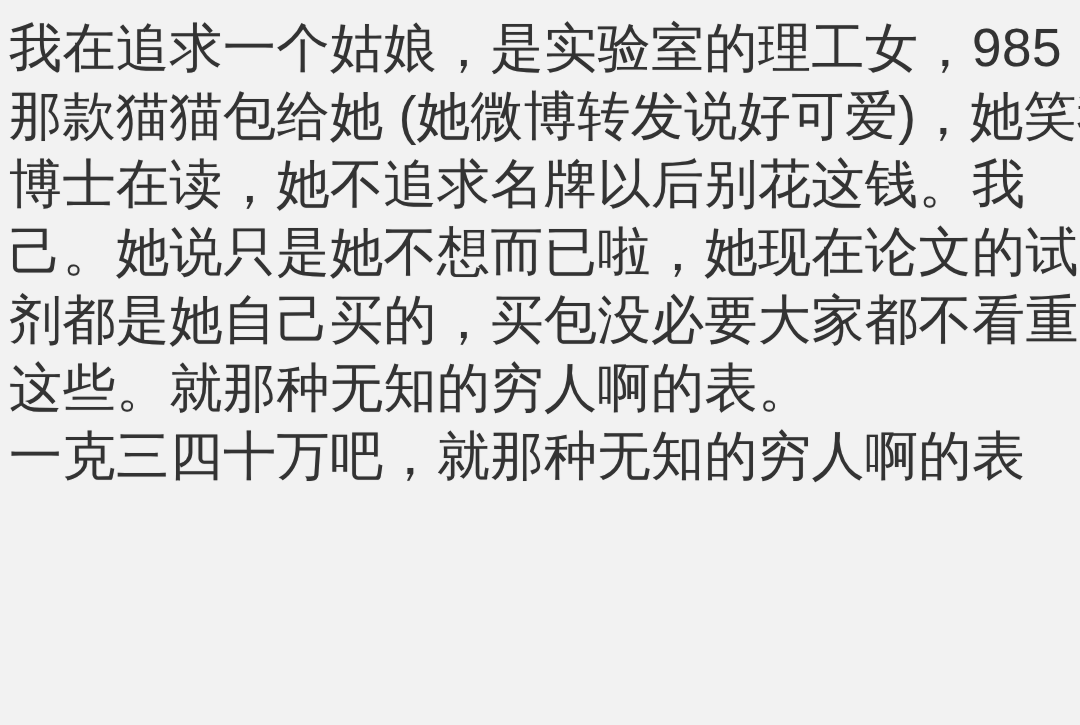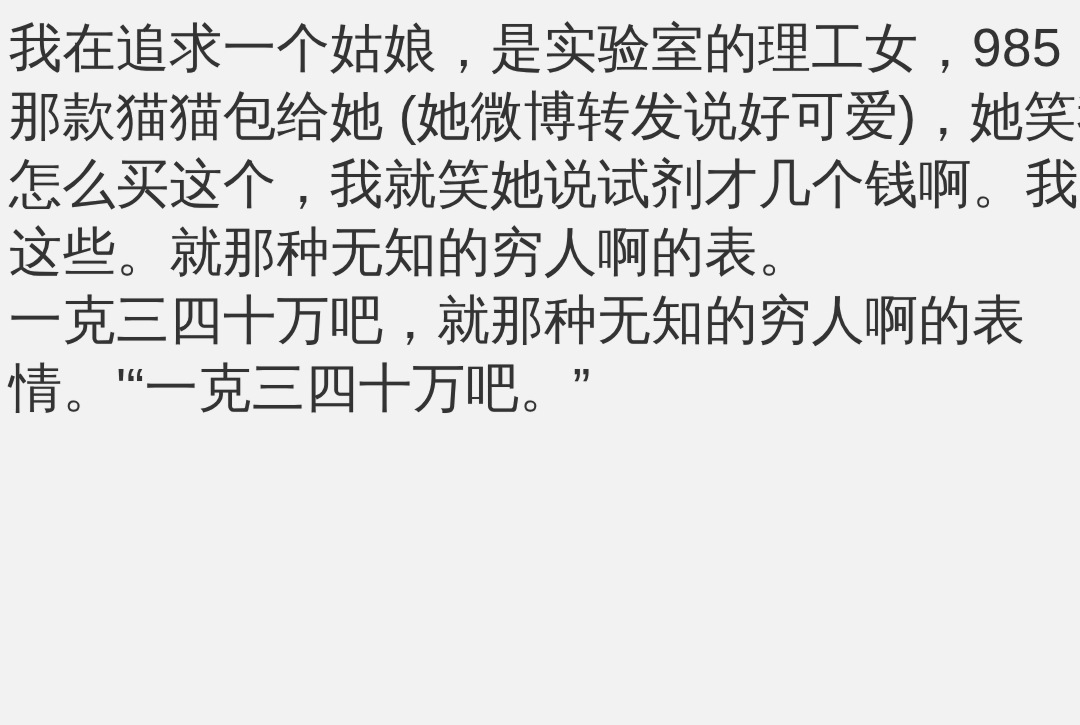--- a/index.html
+++ b/index.html
@@ -26,17 +26,18 @@
     letter-spacing: 0.5px;
     text-shadow: 0 0 1px rgba(60,60,60,0.35);
   }
 </style>
 </head>
 <body style="background: rgb(242, 242, 242); color: rgb(51, 51, 51);">
 
 <div class="post">
   <div class="text-line">我在追求一个姑娘，是实验室的理工女，985</div>
   <div class="text-line">那款猫猫包给她 (她微博转发说好可爱)，她笑我</div>
-  <div class="text-line">怎么买这个，我就笑她说试剂才几个钱啊。我</div>
+  <div class="text-line">博士在读，她不追求名牌以后别花这钱。我</div>
+  <div class="text-line">己。她说只是她不想而已啦，她现在论文的试</div>
+  <div class="text-line">剂都是她自己买的，买包没必要大家都不看重</div>
   <div class="text-line">这些。就那种无知的穷人啊的表。</div>
   <div class="text-line">一克三四十万吧，就那种无知的穷人啊的表</div>
-  <div class="text-line">情。'“一克三四十万吧。”</div>
 </div>
 
 </body></html>

